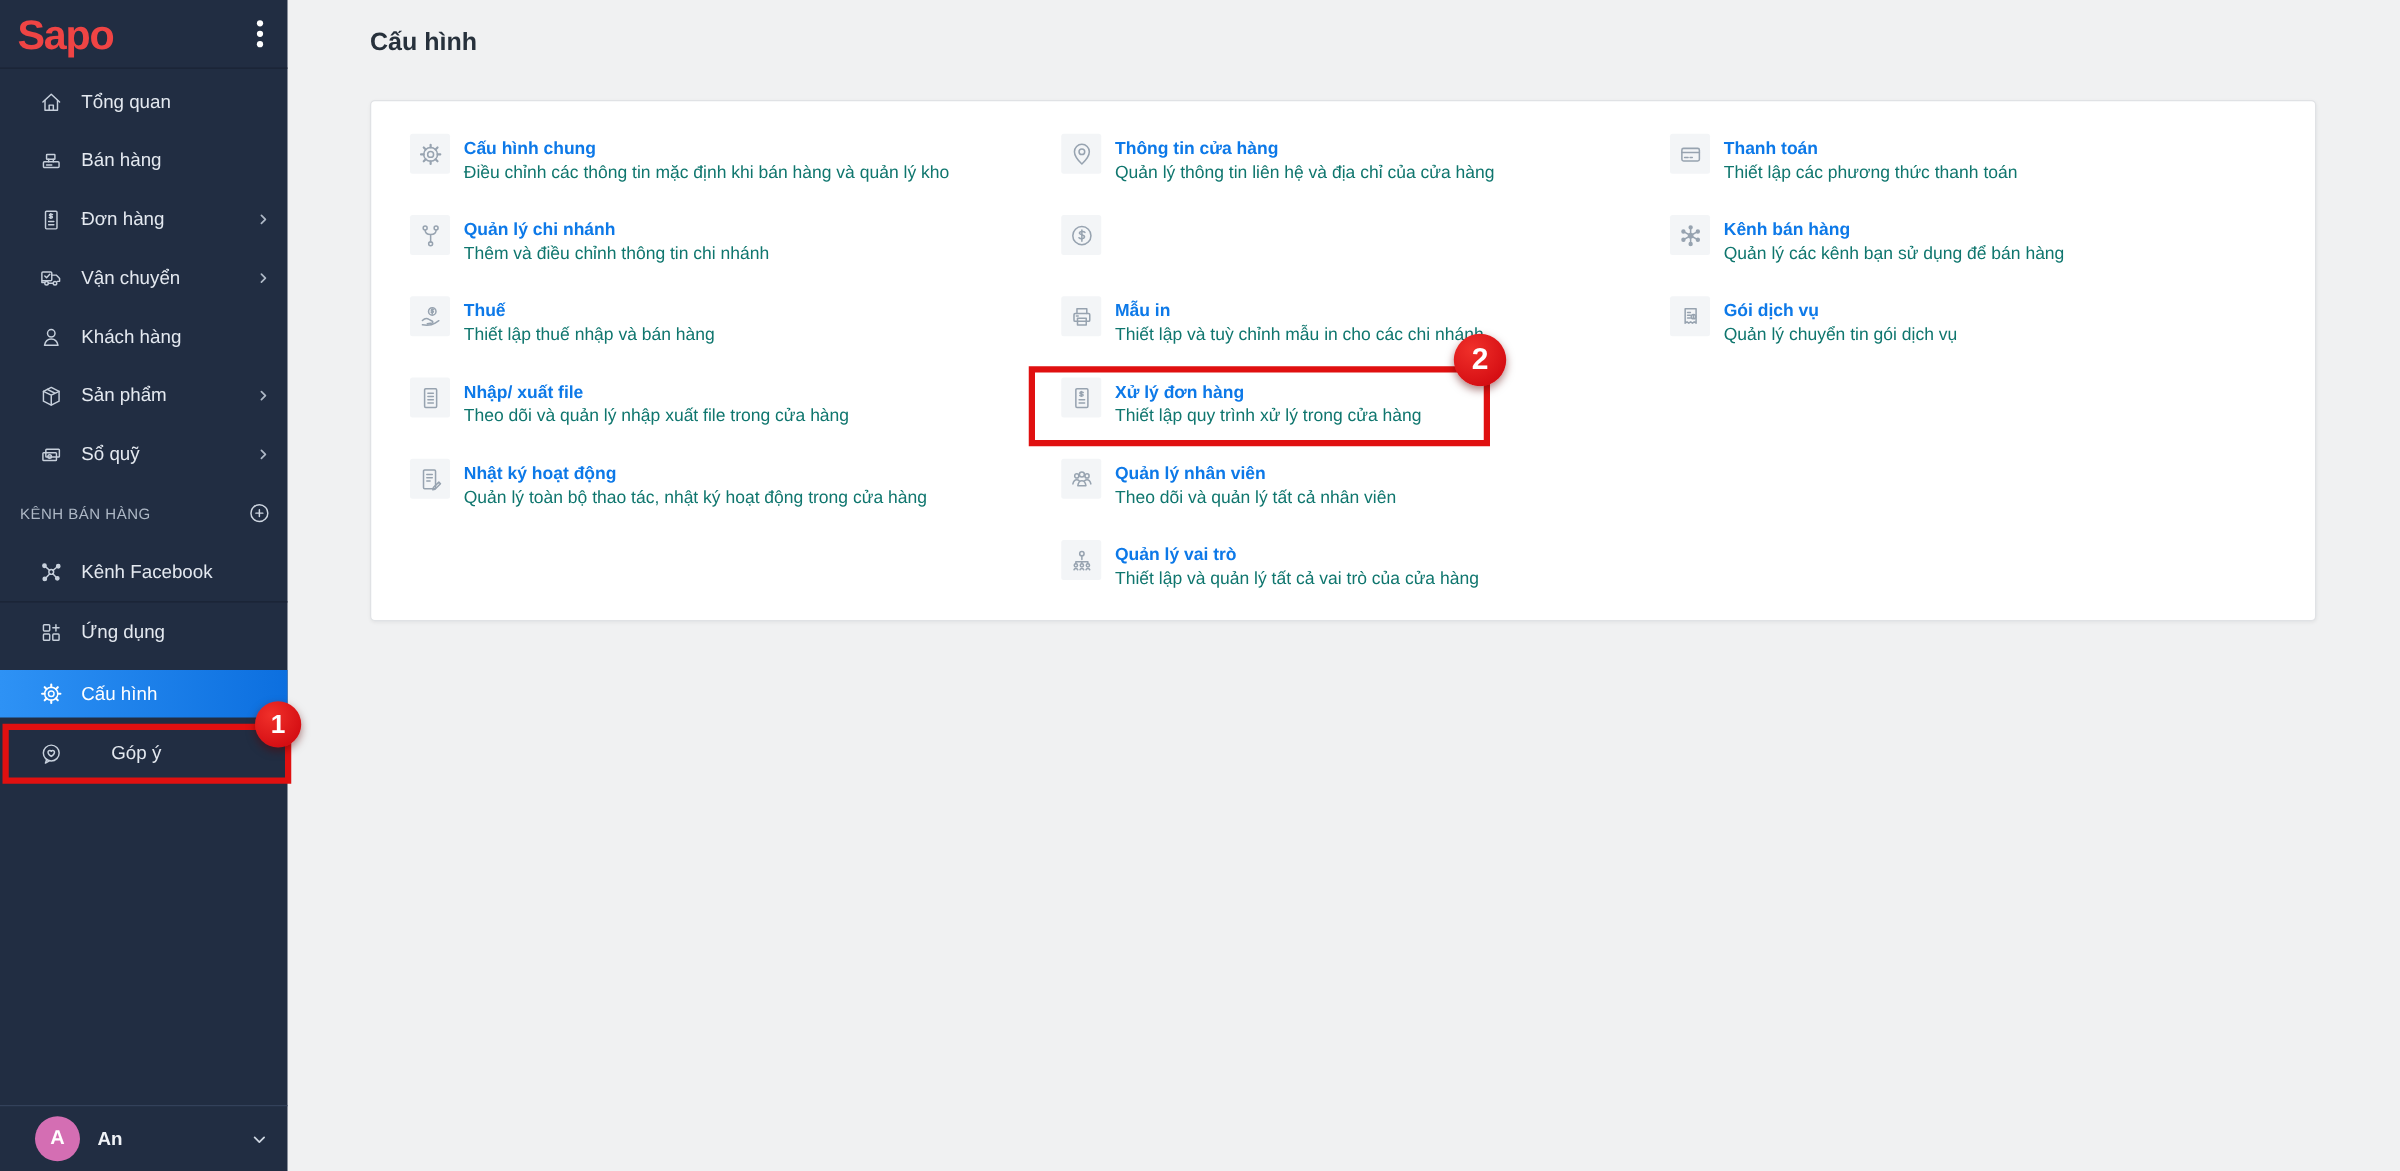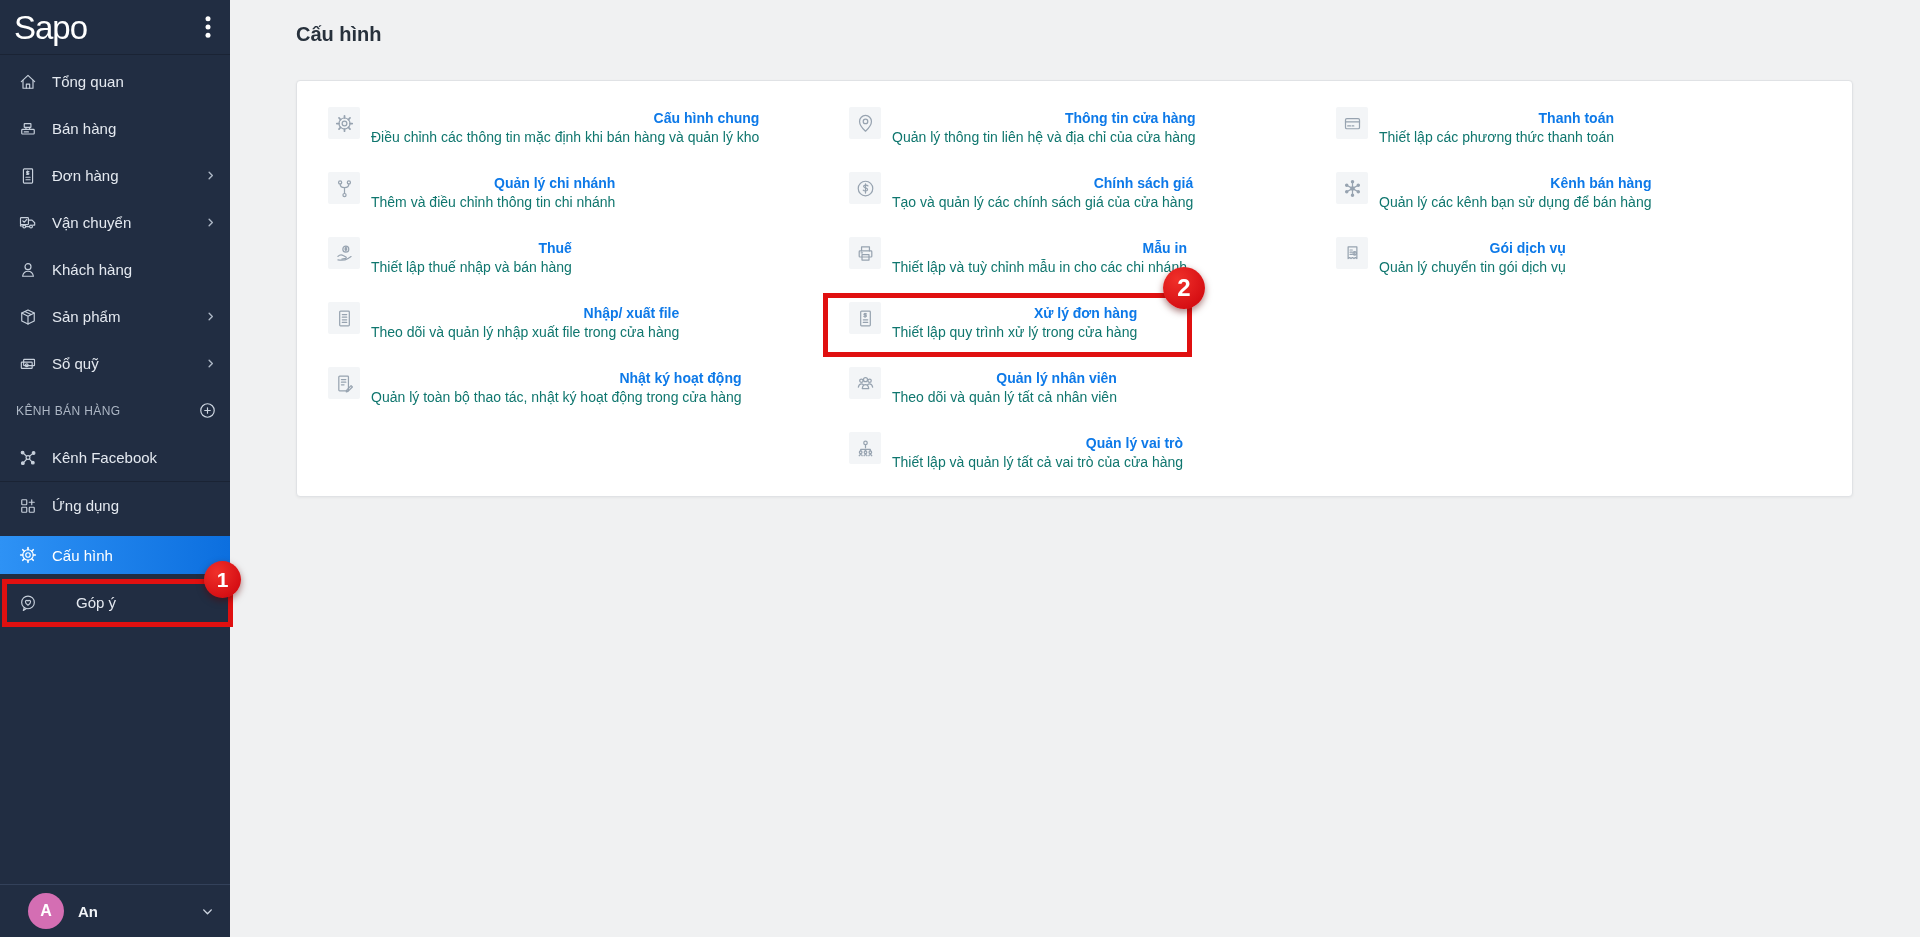--- a/index.html
+++ b/index.html
@@ -2,26 +2,26 @@
 <html><head>
 <meta charset="utf-8">
 <style>
   * { margin:0; padding:0; box-sizing:border-box; }
   html,body { width:1920px; height:937px; font-family:"Liberation Sans","DejaVu Sans",sans-serif; }
   body { position:relative; background:#f0f1f2; overflow:hidden; }
 
   
   .sidebar { position:absolute; left:0; top:0; width:230px; height:937px; background:#212d42; color:#e4e9f0; }
   .side-header { height:55px; display:flex; align-items:center; padding:0 14px; border-bottom:1px solid #1a2334; position:relative; }
-  .logo { color:#ffffff; font-size:33px; font-weight:400; letter-spacing:-1px; line-height:1; }
+  .logo { color:#ef4444; font-size:33px; font-weight:700; letter-spacing:-1px; line-height:1; }
   .kebab { position:absolute; right:12px; top:50%; transform:translateY(-50%); width:20px; height:34px; display:flex; align-items:center; justify-content:center; cursor:pointer; }
   .kebab svg { width:20px; height:30px; color:#fff; }
 
   .side-nav { padding-top:3px; }
-  .side-item { height:47px; display:flex; align-items:center; padding-left:18px; position:relative; cursor:pointer; font-size:15px; color:#e4e9f0; }
+  .side-item { height:47px; display:flex; align-items:center; padding-left:31px; position:relative; cursor:pointer; font-size:15px; color:#e4e9f0; }
   .side-item .side-ico { width:20px; height:20px; color:#c7d0dc; flex:0 0 20px; }
   .side-item .side-ico svg { width:20px; height:20px; display:block; }
   .side-label { margin-left:14px; white-space:nowrap; }
   .side-chev { position:absolute; right:14px; width:11px; height:11px; color:#aeb8c6; }
   .side-chev svg { width:11px; height:11px; display:block; }
 
   .side-section { height:47px; display:flex; align-items:center; padding-left:16px; position:relative; }
   .side-section-label { font-size:12px; letter-spacing:.4px; color:#aeb8c6; }
   .plus-circle { position:absolute; right:13px; width:19px; height:19px; color:#cdd5e0; cursor:pointer; }
   .plus-circle svg { width:19px; height:19px; display:block; }
@@ -42,21 +42,21 @@
   .main { position:absolute; left:230px; top:0; right:0; bottom:0; }
   .page-title { position:absolute; left:66px; top:23px; font-size:20px; font-weight:700; color:#27313c; }
   .card { position:absolute; left:66px; top:80px; width:1557px; height:417px; background:#fff; border:1px solid #e0e2e5; border-radius:4px; box-shadow:0 1px 3px rgba(0,0,0,.05); }
   .cfg-col { position:absolute; top:26px; }
   .cfg-col.c1 { left:31px;  width:515px; }
   .cfg-col.c2 { left:552px; width:482px; }
   .cfg-col.c3 { left:1039px;width:505px; }
   .cfg-item { height:65px; display:flex; align-items:flex-start; cursor:pointer; }
   .cfg-ico { width:32px; height:32px; background:#f3f5f7; border-radius:2px; color:#97a3b0; display:flex; align-items:center; justify-content:center; flex:0 0 32px; }
   .cfg-ico svg { width:21px; height:21px; display:block; }
-  .cfg-text { margin-left:11px; padding-top:2px; white-space:nowrap;text-align:right; }
+  .cfg-text { margin-left:11px; padding-top:2px; white-space:nowrap; }
   .cfg-title { font-size:14px; font-weight:700; color:#0d79e8; line-height:18px; }
   .cfg-sub { font-size:14px; color:#0f766e; line-height:20px; }
 
   
   .anno-rect { position:absolute; border:5px solid #e01010; z-index:20; pointer-events:none; }
   .anno1 { left:2px; top:579px; width:231px; height:48px; }
   .anno2 { left:823px; top:293px; width:369px; height:64px; }
   .anno-badge { position:absolute; border-radius:50%; background:radial-gradient(circle at 35% 30%, #f0302a, #d50e13 75%); color:#fff; font-weight:700; display:flex; align-items:center; justify-content:center; z-index:21; box-shadow:0 3px 7px rgba(90,0,0,.5); }
   .badge1 { left:204px; top:561px; width:37px; height:37px; font-size:21px; }
   .badge2 { left:1163px; top:267px; width:42px; height:42px; font-size:24px; }
@@ -329,24 +329,20 @@
           </div>
         </div>
         <div class="cfg-item">
           <div class="cfg-ico">
             <svg fill="none" stroke="currentColor" stroke-width="1.4" stroke-linecap="round" stroke-linejoin="round" viewBox="0 0 24 24">
               <circle cx="12" cy="12" r="8.3"></circle>
               <path d="M12 6.8v10.4"></path>
               <path d="M14.8 9c-.6-.9-4.6-1.4-5 .4-.5 2.2 5 1.5 4.6 4-.3 1.8-4 1.7-5 .5"></path>
             </svg>
           </div>
-          <div class="cfg-text">
-            <div class="cfg-title">Chính sách giá</div>
-            <div class="cfg-sub">Tạo và quản lý các chính sách giá của cửa hàng</div>
-          </div>
         </div>
         <div class="cfg-item">
           <div class="cfg-ico">
             <svg fill="none" stroke="currentColor" stroke-width="1.4" stroke-linecap="round" stroke-linejoin="round" viewBox="0 0 24 24">
               <path d="M7.5 9V4.5h9V9"></path>
               <rect x="4.8" y="9" width="14.4" height="7" rx="1"></rect>
               <rect x="8" y="13.3" width="8" height="6.2"></rect>
               <path d="M7 11.2h1.6"></path>
             </svg>
           </div>

